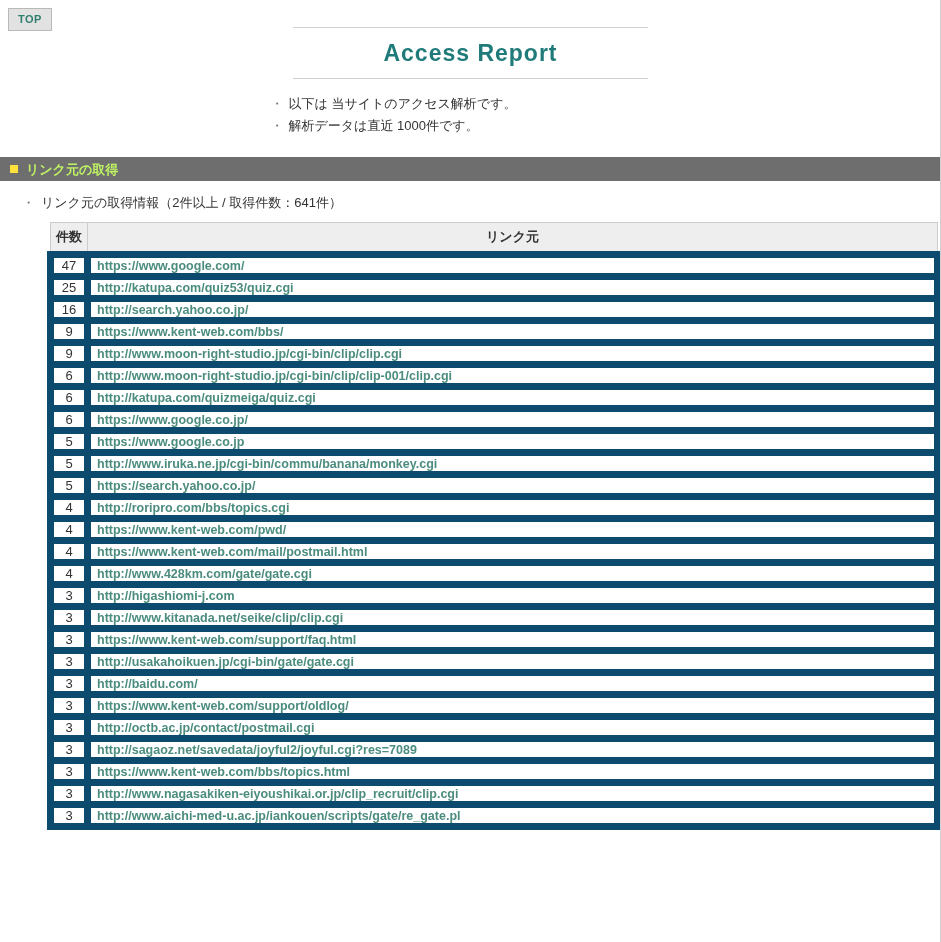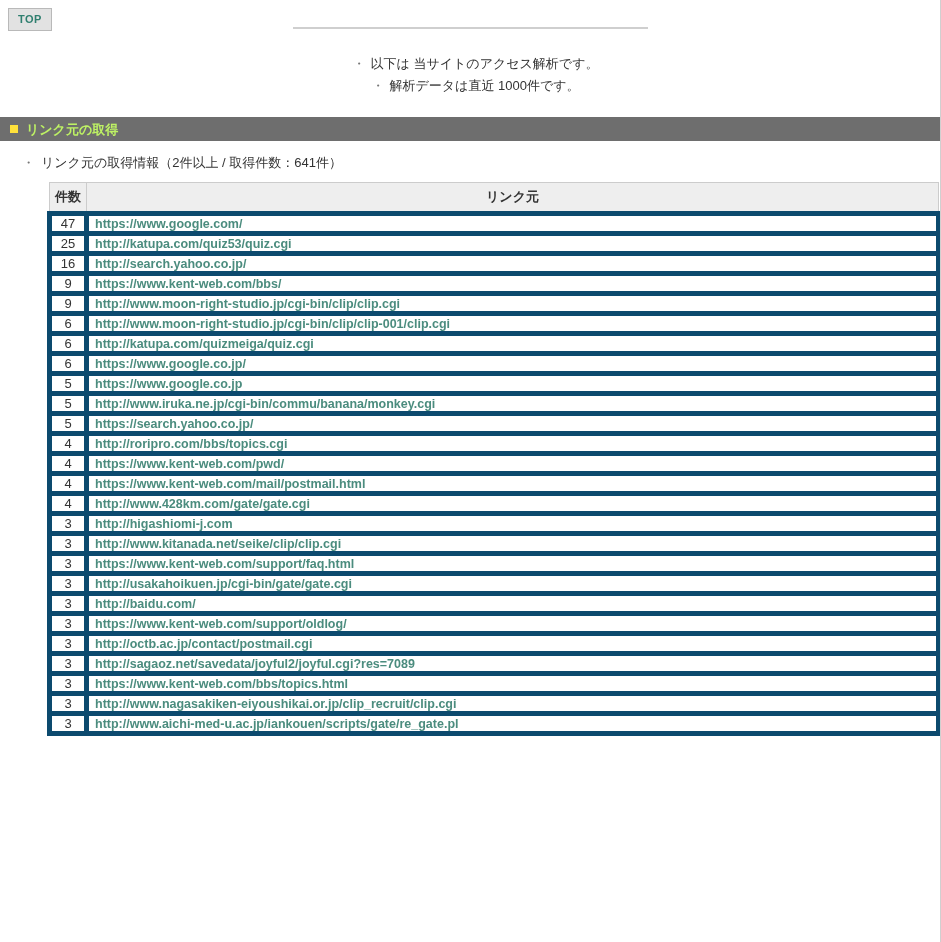--- a/index.html
+++ b/index.html
@@ -55,23 +55,23 @@
     font-weight: bold;
     letter-spacing: 1px;
     padding: 12px 0 11px 0;
     margin: 0;
     font-family: "Liberation Sans", sans-serif;
   }
   .title-rule-bottom {
     border-top: 1px solid #cfcfcf;
   }
   .intro {
-    margin: 24px auto 0 auto;
+    margin: 14px auto 0 auto;
     width: 420px;
-    text-align: center;
+    text-align: left;
     padding-left: 10px;
     box-sizing: border-box;
   }
   .intro-line {
     font-size: 13px;
     color: #333333;
     line-height: 22px;
     white-space: nowrap;
   }
   .intro-line .dot {
@@ -130,21 +130,21 @@
     font-size: 13px;
   }
   th.col-count {
     width: 34px;
     text-align: center;
   }
   th.col-ref {
     text-align: center;
   }
   table.report td {
-    border: 5px solid #0c4a6e;
+    border: 7px solid #0c4a6e;
     height: 14px;
     padding: 0 6px;
     box-sizing: border-box;
     vertical-align: middle;
   }
   td.count {
     width: 34px;
     text-align: center;
     color: #333333;
     font-size: 13px;
@@ -161,20 +161,21 @@
 </style>
 </head>
 <body>
 
 <div class="page">
 
   <div class="top-button">TOP</div>
 
   <div class="title-wrap">
     <div class="title-rule-top"></div>
+    <div class="report-title">Access Report</div>
     <div class="title-rule-bottom"></div>
   </div>
 
   <div class="intro">
     <div class="intro-line">
       <span class="dot">・</span><span>以下は 当サイトのアクセス解析です。</span>
     </div>
     <div class="intro-line">
       <span class="dot">・</span><span>解析データは直近 1000件です。</span>
     </div>

